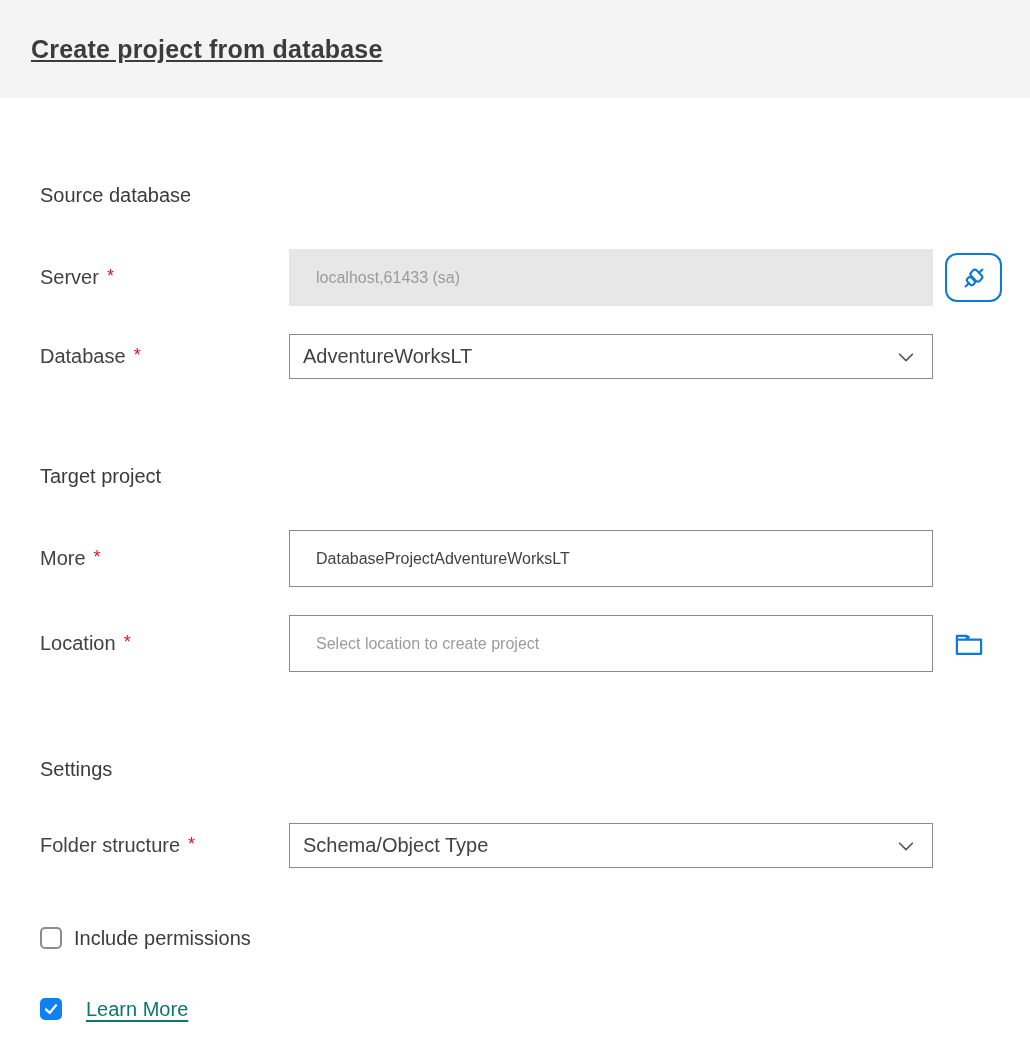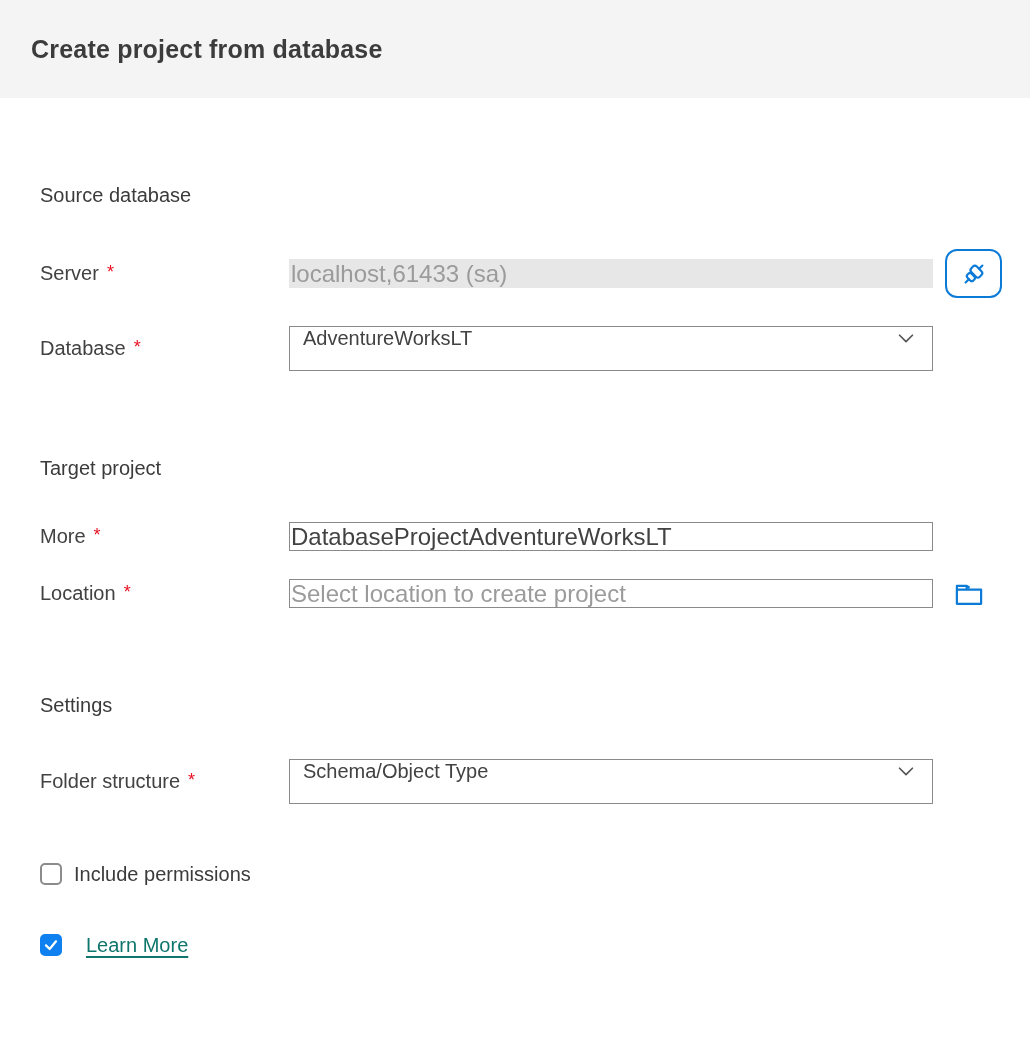--- a/index.html
+++ b/index.html
@@ -17,20 +17,21 @@
     background: #f4f4f4;
     display: flex;
     align-items: center;
     padding-left: 31px;
   }
   .header h1 {
     font-size: 25px;
     font-weight: bold;
     color: #3c3c3c;
     letter-spacing: 0.2px;
+    text-decoration: underline;
   }
   .content {
     padding-left: 40px;
     padding-right: 28px;
   }
   .section-title {
     font-size: 20px;
     font-weight: normal;
     color: #3b3b3b;
     margin-top: 86px;
@@ -52,42 +53,42 @@
   }
   .req {
     color: #e81123;
     margin-left: 8px;
     font-size: 18px;
     position: relative;
     top: -2px;
   }
   input.text-input {
     width: 644px;
-    height: 29px;
+    height: 57px;
     border: 1px solid #8a8a8a;
     background: #ffffff;
     color: #424242;
-    font-size: 24px;
+    font-size: 16px;
     font-family: "Liberation Sans", "DejaVu Sans", sans-serif;
-    padding: 0 1px;
+    padding: 0 26px;
     outline: none;
   }
   input.text-input::placeholder { color: #9b9b9b; opacity: 1; }
   input.text-input.disabled {
     background: #e7e7e7;
     border: 1px solid #e7e7e7;
     color: #9b9b9b;
   }
   .dropdown {
     width: 644px;
     height: 45px;
     border: 1px solid #8a8a8a;
     background: #ffffff;
     display: flex;
-    align-items: flex-start;
+    align-items: center;
     justify-content: space-between;
     padding: 0 15px 0 13px;
     cursor: pointer;
   }
   .dropdown .dd-value { font-size: 20px; color: #424242; }
   .chevron { width: 22px; height: 22px; display: block; }
   .connect-btn {
     width: 57px;
     height: 49px;
     margin-left: 12px;

